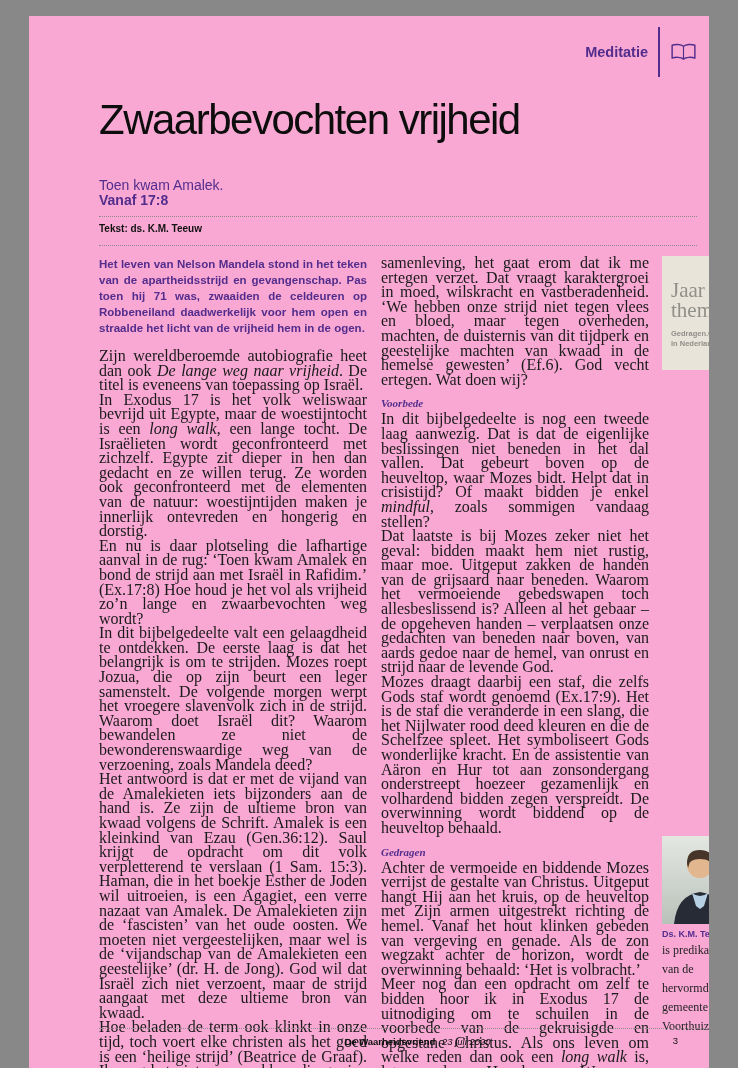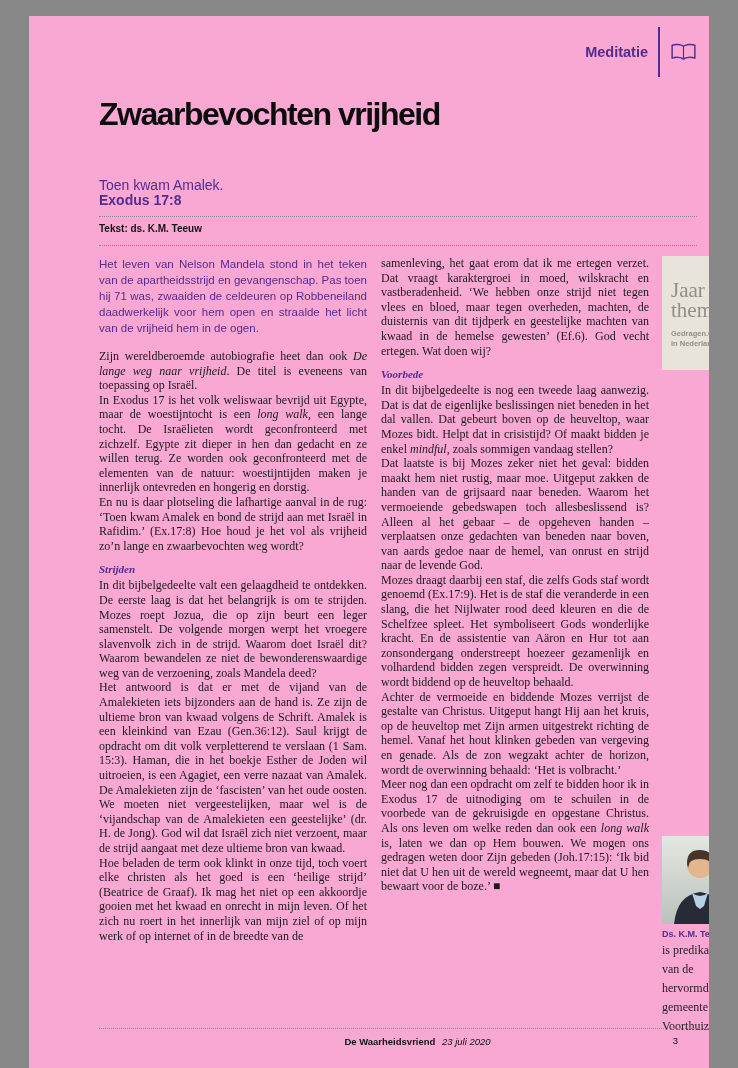--- a/index.html
+++ b/index.html
@@ -14,35 +14,35 @@
     margin:16px auto;overflow:hidden;
     font-family:"Liberation Serif",serif;color:#1a1a1a;
   }
   
   .header{position:absolute;top:11px;right:12px;display:flex;align-items:center;gap:10px;height:50px;}
   .header-label{font-family:"Liberation Sans",sans-serif;font-weight:bold;font-size:14.5px;color:var(--accent);}
   .header-divider{width:2px;height:50px;background:var(--accent);}
   .book-icon{color:var(--accent);display:flex;align-items:center;}
   
   .title{position:absolute;top:80px;left:70px;margin:0;font-family:"Liberation Sans",sans-serif;
-         font-weight:bold;font-size:32px;letter-spacing:-1.5px;color:#0d0d0d;}
+         font-weight:normal;font-size:42px;letter-spacing:-1.5px;color:#0d0d0d;}
   .scripture{position:absolute;top:162px;left:70px;color:var(--accent);
              font-family:"Liberation Sans",sans-serif;font-size:14px;line-height:15px;}
   .scripture-ref{font-weight:bold;}
   .rule{position:absolute;left:70px;width:598px;border-top:1px dotted #8c8c8c;height:0;}
   .rule-1{top:200px;}
   .rule-2{top:229px;}
   .byline{position:absolute;top:207px;left:70px;font-family:"Liberation Sans",sans-serif;
           font-size:10px;font-weight:bold;color:#111;}
   
   .content{position:absolute;top:240px;left:70px;width:637px;display:flex;gap:14px;}
   .col{width:268px;flex:0 0 268px;}
-  .intro{margin:0 0 13px 0;font-family:"Liberation Sans",sans-serif;font-weight:normal;
+  .intro{margin:0 0 13px 0;font-family:"Liberation Sans",sans-serif;font-weight:bold;
          color:var(--accent);font-size:11.5px;line-height:16px;text-align:justify;}
-  .col-para{margin:0;font-size:12px;line-height:14.6px;text-align:justify;color:#1a1a1a;}
+  .col-para{margin:0;font-size:16px;line-height:14.6px;text-align:justify;color:#1a1a1a;}
   .col-para em{font-style:italic;}
   .col-heading{margin:10px 0 3px 0;color:var(--accent);font-size:11px;
                font-style:italic;font-weight:bold;font-family:"Liberation Serif",serif;}
   
   .sidebar{position:relative;width:73px;flex:0 0 73px;height:772px;margin-left:-1px;}
   .theme-box{width:73px;height:114px;background:var(--theme-bg);padding:24px 5px 0 9px;}
   .theme-title div{font-family:"Liberation Serif",serif;font-size:21px;line-height:20px;color:var(--theme-fg);}
   .theme-sub{margin-top:9px;}
   .theme-sub div{font-family:"Liberation Sans",sans-serif;font-size:7.5px;line-height:9.5px;
                  color:var(--theme-fg);font-weight:bold;}
@@ -74,53 +74,53 @@
         <path d="M14 3.5 C11.5 1.2 5.5 1 2 2.4 L2 16 C5.5 14.6 11.5 14.8 14 17 C16.5 14.8 22.5 14.6 26 16 L26 2.4 C22.5 1 16.5 1.2 14 3.5 Z" fill="none" stroke="currentColor" stroke-width="1.5" stroke-linejoin="round"></path>
         <path d="M14 3.5 L14 17" stroke="currentColor" stroke-width="1.2" fill="none"></path>
       </svg>
     </span>
   </div>
 
   <h1 class="title">Zwaarbevochten vrijheid</h1>
 
   <div class="scripture">
     <div class="scripture-quote">Toen kwam Amalek.</div>
-    <div class="scripture-ref">Exodus 17:8</div>
+    <div class="scripture-ref">Vanaf 17:8</div>
   </div>
 
   <div class="rule rule-1"></div>
 
   <div class="byline">
     <span class="byline-label">Tekst:</span>
     <span class="byline-author">ds. K.M. Teeuw</span>
   </div>
 
   <div class="rule rule-2"></div>
 
   <div class="content">
     <div class="col">
       <p class="intro">Het leven van Nelson Mandela stond in het teken van de apartheidsstrijd en gevangenschap. Pas toen hij 71 was, zwaaiden de celdeuren op Robbeneiland daadwerkelijk voor hem open en straalde het licht van de vrijheid hem in de ogen.</p>
       <div>
           <p class="col-para">Zijn wereldberoemde autobiografie heet dan ook <em>De lange weg naar vrijheid</em>. De titel is eveneens van toepassing op Israël.</p>
           <p class="col-para">In Exodus 17 is het volk weliswaar bevrijd uit Egypte, maar de woestijntocht is een <em>long walk</em>, een lange tocht. De Israëlieten wordt geconfronteerd met zichzelf. Egypte zit dieper in hen dan gedacht en ze willen terug. Ze worden ook geconfronteerd met de elementen van de natuur: woestijntijden maken je innerlijk ontevreden en hongerig en dorstig.</p>
           <p class="col-para">En nu is daar plotseling die lafhartige aanval in de rug: ‘Toen kwam Amalek en bond de strijd aan met Israël in Rafidim.’ (Ex.17:8) Hoe houd je het vol als vrijheid zo’n lange en zwaarbevochten weg wordt?</p>
-          <h3 class="col-heading">Strijden</h3>
           <p class="col-para">In dit bijbelgedeelte valt een gelaagdheid te ontdekken. De eerste laag is dat het belangrijk is om te strijden. Mozes roept Jozua, die op zijn beurt een leger samenstelt. De volgende morgen werpt het vroegere slavenvolk zich in de strijd. Waarom doet Israël dit? Waarom bewandelen ze niet de bewonderenswaardige weg van de verzoening, zoals Mandela deed?</p>
           <p class="col-para">Het antwoord is dat er met de vijand van de Amalekieten iets bijzonders aan de hand is. Ze zijn de ultieme bron van kwaad volgens de Schrift. Amalek is een kleinkind van Ezau (Gen.36:12). Saul krijgt de opdracht om dit volk verpletterend te verslaan (1 Sam. 15:3). Haman, die in het boekje Esther de Joden wil uitroeien, is een Agagiet, een verre nazaat van Amalek. De Amalekieten zijn de ‘fascisten’ van het oude oosten. We moeten niet vergeestelijken, maar wel is de ‘vijandschap van de Amalekieten een geestelijke’ (dr. H. de Jong). God wil dat Israël zich niet verzoent, maar de strijd aangaat met deze ultieme bron van kwaad.</p>
           <p class="col-para">Hoe beladen de term ook klinkt in onze tijd, toch voert elke christen als het goed is een ‘heilige strijd’ (Beatrice de Graaf). Ik mag het niet op een akkoordje gooien met het kwaad en onrecht in mijn leven. Of het zich nu roert in het innerlijk van mijn ziel of op mijn werk of op internet of in de breedte van de</p>
         </div>
     </div>
 
     <div class="col">
       <div>
           <p class="col-para">samenleving, het gaat erom dat ik me ertegen verzet. Dat vraagt karaktergroei in moed, wilskracht en vastberadenheid. ‘We hebben onze strijd niet tegen vlees en bloed, maar tegen overheden, machten, de duisternis van dit tijdperk en geestelijke machten van kwaad in de hemelse gewesten’ (Ef.6). God vecht ertegen. Wat doen wij?</p>
           <h3 class="col-heading">Voorbede</h3>
           <p class="col-para">In dit bijbelgedeelte is nog een tweede laag aanwezig. Dat is dat de eigenlijke beslissingen niet beneden in het dal vallen. Dat gebeurt boven op de heuveltop, waar Mozes bidt. Helpt dat in crisistijd? Of maakt bidden je enkel <em>mindful</em>, zoals sommigen vandaag stellen?</p>
           <p class="col-para">Dat laatste is bij Mozes zeker niet het geval: bidden maakt hem niet rustig, maar moe. Uitgeput zakken de handen van de grijsaard naar beneden. Waarom het vermoeiende gebedswapen toch allesbeslissend is? Alleen al het gebaar – de opgeheven handen – verplaatsen onze gedachten van beneden naar boven, van aards gedoe naar de hemel, van onrust en strijd naar de levende God.</p>
           <p class="col-para">Mozes draagt daarbij een staf, die zelfs Gods staf wordt genoemd (Ex.17:9). Het is de staf die veranderde in een slang, die het Nijlwater rood deed kleuren en die de Schelfzee spleet. Het symboliseert Gods wonderlijke kracht. En de assistentie van Aäron en Hur tot aan zonsondergang onderstreept hoezeer gezamenlijk en volhardend bidden zegen verspreidt. De overwinning wordt biddend op de heuveltop behaald.</p>
+          <h3 class="col-heading">Gedragen</h3>
           <p class="col-para">Achter de vermoeide en biddende Mozes verrijst de gestalte van Christus. Uitgeput hangt Hij aan het kruis, op de heuveltop met Zijn armen uitgestrekt richting de hemel. Vanaf het hout klinken gebeden van vergeving en genade. Als de zon wegzakt achter de horizon, wordt de overwinning behaald: ‘Het is volbracht.’</p>
           <p class="col-para">Meer nog dan een opdracht om zelf te bidden hoor ik in Exodus 17 de uitnodiging om te schuilen in de voorbede van de gekruisigde en opgestane Christus. Als ons leven om welke reden dan ook een <em>long walk</em> is, laten we dan op Hem bouwen. We mogen ons gedragen weten door Zijn gebeden (Joh.17:15): ‘Ik bid niet dat U hen uit de wereld wegneemt, maar dat U hen bewaart voor de boze.’ ■</p>
         </div>
     </div>
 
     <div class="sidebar">
       <div class="theme-box">
         <div class="theme-title">
           <div>Jaar</div>
           <div>thema</div>

